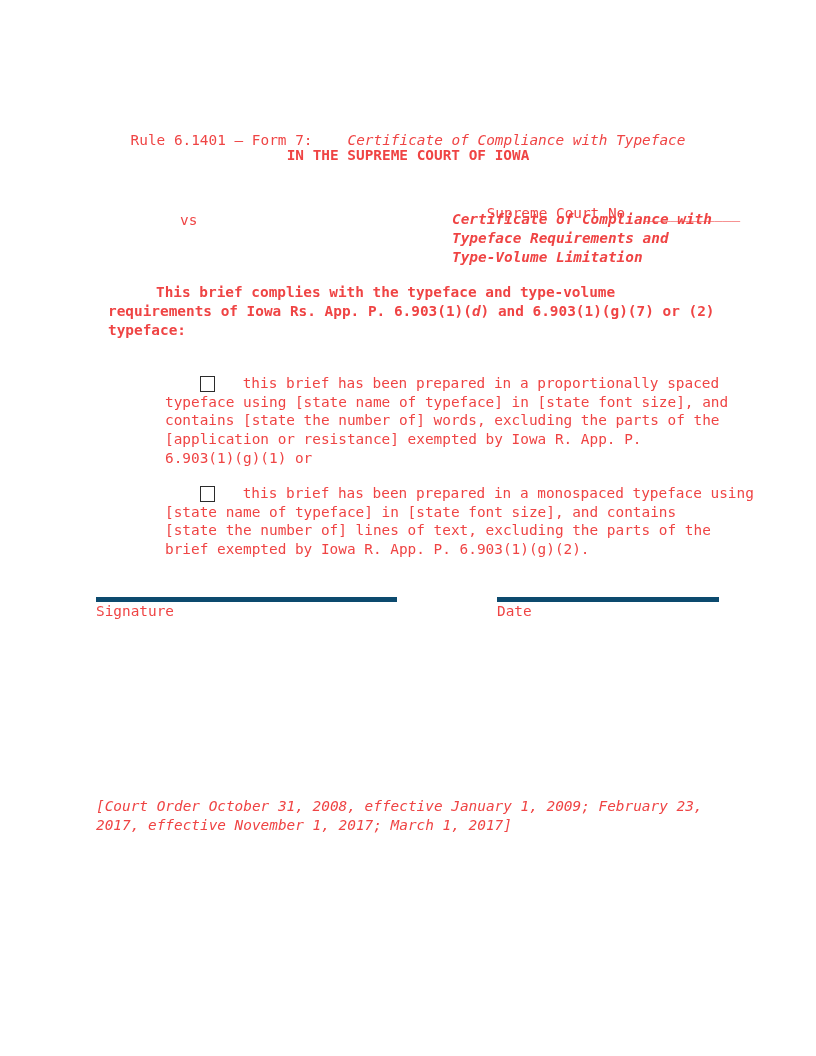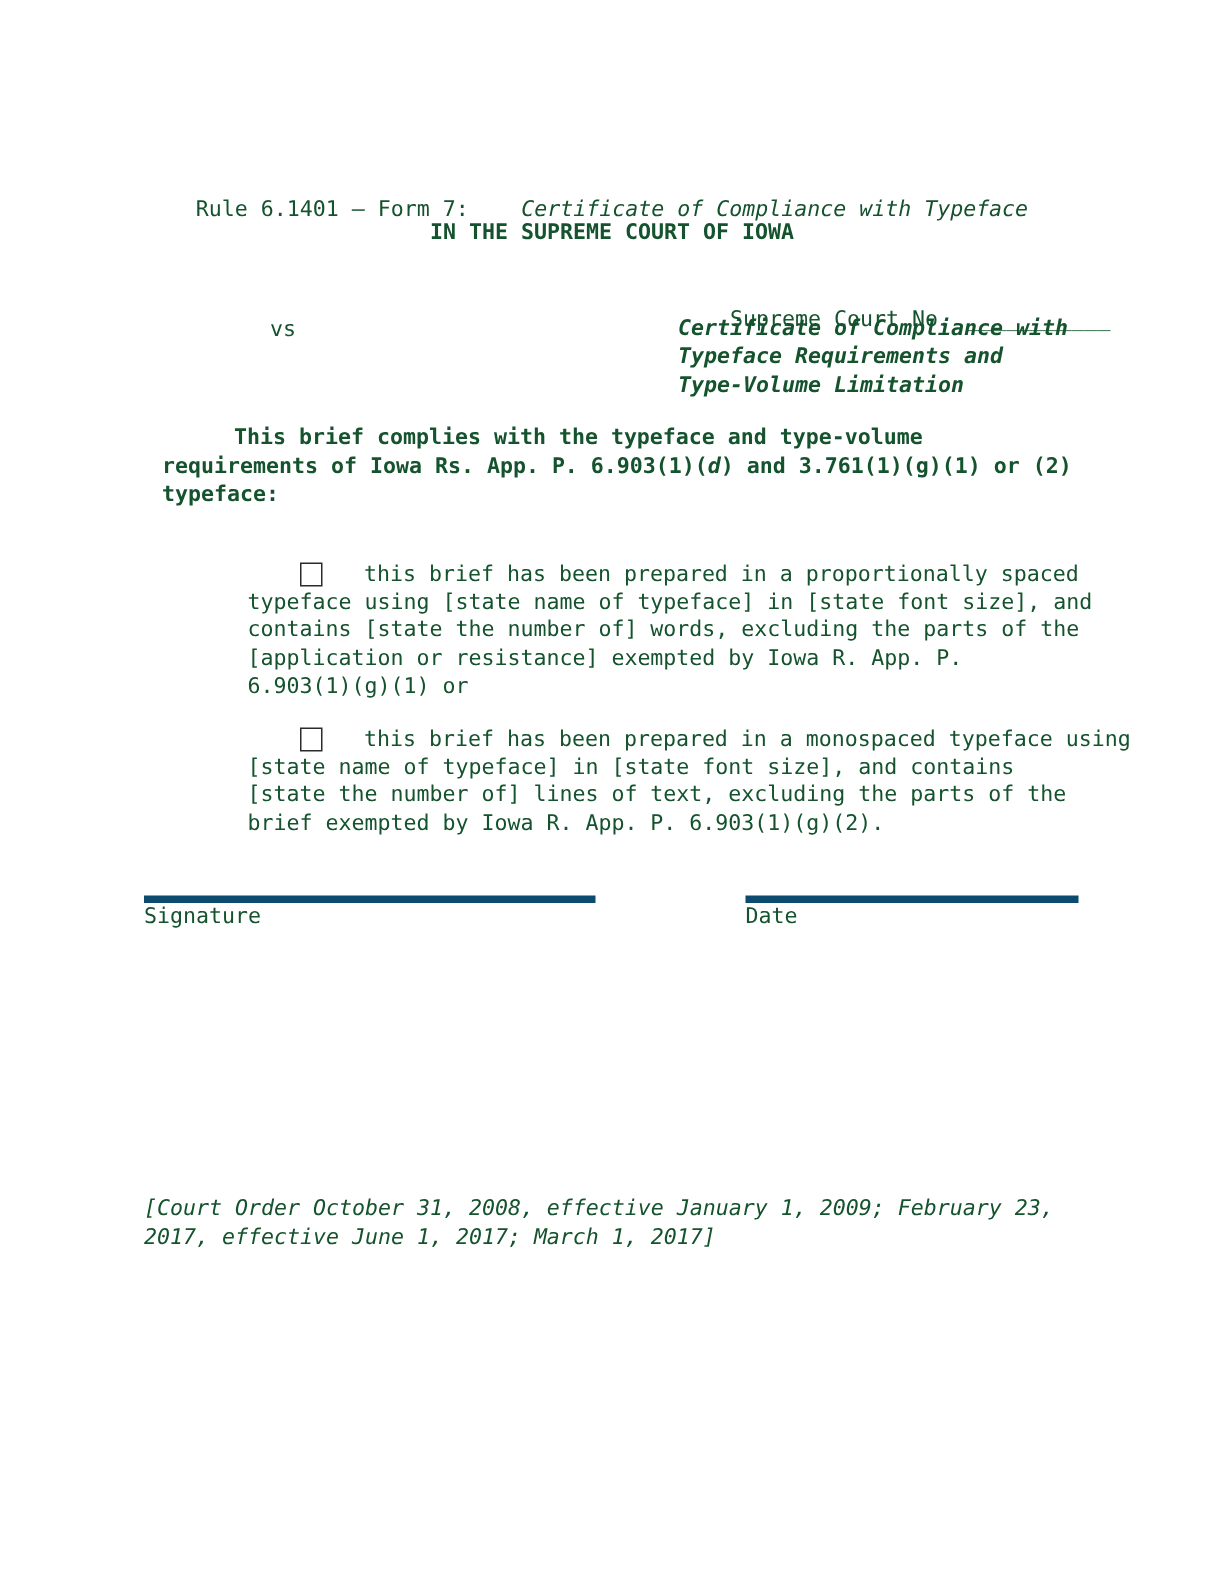--- a/index.html
+++ b/index.html
@@ -4,21 +4,21 @@
 <style>
   html, body { margin: 0; padding: 0; background: #ffffff; }
   .page {
     position: relative;
     width: 816px;
     height: 1056px;
     background: #ffffff;
     font-family: "DejaVu Sans Mono", "Liberation Mono", monospace;
     font-size: 14.4px;
     line-height: 18.75px;
-    color: #14532d;
+    color: #ef4444;
     overflow: hidden;
   }
   .ital { font-style: italic; }
 
   .title-block {
     position: absolute;
     top: 93px; left: 0;
     width: 816px;
     text-align: center;
     white-space: pre;
@@ -101,21 +101,21 @@
   </div>
 
   <div class="vs-label">vs</div>
 
   <div class="cert-title">Certificate of Compliance with
 Typeface Requirements and
 Type-Volume Limitation</div>
 
   <div class="intro">
     <div class="line first">This brief complies with the typeface and type-volume</div>
-    <div class="line"><span>requirements of Iowa Rs. App. P. 6.903(1)(</span><span class="ital">d</span><span>) and 3.761(1)(g)(1) or (2)</span></div>
+    <div class="line"><span>requirements of Iowa Rs. App. P. 6.903(1)(</span><span class="ital">d</span><span>) and 6.903(1)(g)(7) or (2)</span></div>
     <div class="line">typeface:</div>
   </div>
 
   <div class="option option-1">
     <span class="checkbox"></span><span>this brief has been prepared in a proportionally spaced
 typeface using [state name of typeface] in [state font size], and
 contains [state the number of] words, excluding the parts of the
 [application or resistance] exempted by Iowa R. App. P.
 6.903(1)(g)(1) or</span>
   </div>
@@ -129,15 +129,15 @@
 
   <div class="sig-col signature">
     <div>Signature</div>
   </div>
 
   <div class="sig-col date">
     <div>Date</div>
   </div>
 
   <div class="footnote">[Court Order October 31, 2008, effective January 1, 2009; February 23,
-2017, effective June 1, 2017; March 1, 2017]</div>
+2017, effective November 1, 2017; March 1, 2017]</div>
 
 </div>
 
 </body></html>

